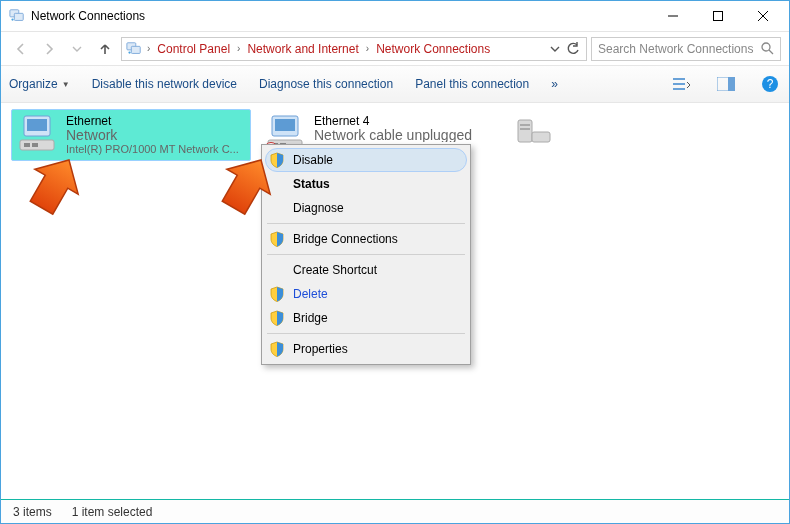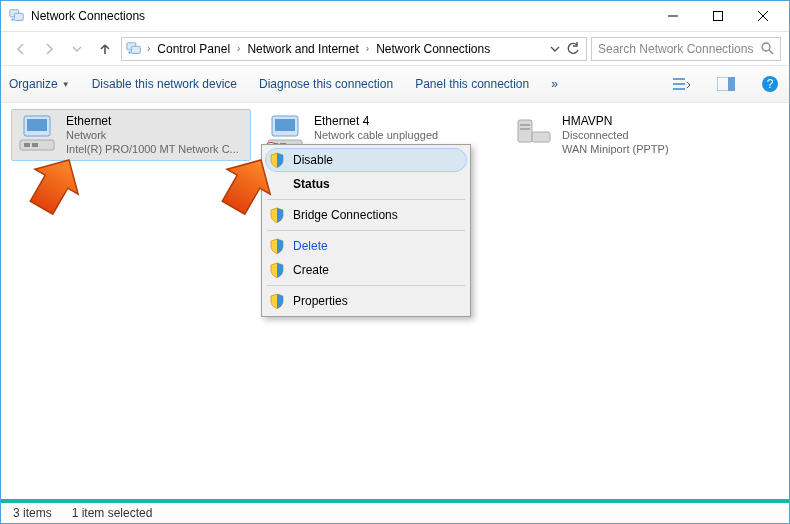--- a/index.html
+++ b/index.html
@@ -12,59 +12,59 @@
 .titlebar .winbtn { width: 45px; height: 30px; display: flex; align-items: center; justify-content: center; }
 .titlebar .winbtn svg { stroke: #000; stroke-width: 1; fill: none; }
 
 
 .navbar { height: 34px; display: flex; align-items: center; padding: 0 8px; gap: 4px; border-top: 1px solid #e5e5e5; }
 .navbtn { width: 24px; height: 24px; display: flex; align-items: center; justify-content: center; color: #999; border-radius: 2px; }
 .navbtn.enabled { color: #000; }
 .addressbar { flex: 1; height: 24px; border: 1px solid #ccc; display: flex; align-items: center; padding: 0 2px 0 4px; gap: 2px; background: #fff; }
 .crumb-icon { width: 16px; height: 16px; }
 .crumb-sep { color: #666; padding: 0 3px; font-size: 10px; }
-.crumb { padding: 0 2px; color: #000000; }
+.crumb { padding: 0 2px; color: #b91c1c; }
 .addr-spacer { flex: 1; }
 .addr-right { display:flex; align-items:center; gap:6px; padding-right:4px; }
 .searchbox { width: 190px; height: 24px; border: 1px solid #ccc; display: flex; align-items: center; padding: 0 6px; color: #888; gap:2px; }
 .searchbox span { flex:1; }
 
 
 .cmdbar { height: 38px; display: flex; align-items: center; padding: 0 8px; gap: 22px; background: linear-gradient(#fdfdfd,#f3f3f3); border-top: 1px solid #e6e6e6; border-bottom: 1px solid #e6e6e6; }
 .cmd { color: #1a4c87; display: flex; align-items: center; gap: 4px; }
 .cmd .caret { font-size: 8px; color: #555; }
 .cmdbar .spacer { flex: 1; }
 .cmd-icon { width: 22px; height: 22px; display:flex; align-items:center; justify-content:center; }
 
 
 .content { position: relative; height: calc(100% - 30px - 34px - 34px - 24px); padding: 6px 10px; }
 .conn-grid { display: flex; gap: 8px; }
 .conn-item { width: 240px; height: 52px; display: flex; padding: 4px 6px; gap: 8px; border: 1px solid transparent; border-radius: 2px; }
-.conn-item.selected { background: #e5e5e5; border-color: #99d1ff; }
+.conn-item.selected { background: #5eead4; border-color: #99d1ff; }
 .conn-icon { width: 40px; height: 40px; flex-shrink: 0; position: relative; }
 .conn-text { overflow: hidden; line-height: 14px; }
 .conn-text .ln1 { color: #000; white-space: nowrap; overflow:hidden; text-overflow: ellipsis; }
-.conn-text .ln2 { color: #666; font-size: 11px; white-space: nowrap; overflow:hidden; text-overflow: ellipsis; }
+.conn-text .ln2 { color: #666; font-size: 14px; white-space: nowrap; overflow:hidden; text-overflow: ellipsis; }
 .conn-text .ln3 { color: #666; font-size: 11px; white-space: nowrap; overflow:hidden; text-overflow: ellipsis; }
 
 
 .ctxmenu { position: absolute; left: 260px; top: 41px; width: 210px; background: #f0f0f0; border: 1px solid #a0a0a0; box-shadow: 3px 3px 6px rgba(0,0,0,.25); padding: 3px; }
 .ctx-item { height: 24px; display: flex; align-items: center; padding: 0 8px 0 4px; gap: 8px; }
 .ctx-item.hl { background: #d8e6f2; border: 1px solid #aecff7; border-radius: 12px; padding: 0 7px 0 3px; height: 24px; }
 .ctx-item.bold span { font-weight: 600; }
 .ctx-item.disabled span { color: #1d4ed8; }
 .ctx-shield { width: 16px; height: 16px; flex-shrink:0; }
 .ctx-nosh { width: 16px; height: 16px; flex-shrink:0; }
 .ctx-sep { height: 1px; background: #d0d0d0; margin: 3px 2px; }
 
 
 .arrow { position: absolute; z-index: 5; }
 
 
-.statusbar { position: absolute; bottom: 0; left: 0; right: 0; height: 24px; display: flex; align-items: center; padding: 0 12px; gap: 20px; border-top: 4px solid #14b8a6; color: #333; background:#fdfdfd; }
+.statusbar { position: absolute; bottom: 0; left: 0; right: 0; height: 24px; display: flex; align-items: center; padding: 0 12px; gap: 20px; border-top: 1px solid #14b8a6; color: #333; background:#fdfdfd; }
 </style>
 </head>
 <body>
 
 <svg width="0" height="0" style="position:absolute">
   <defs>
     <g id="net-icon">
       <rect x="1" y="2" width="10" height="8" rx="1" fill="#dce9f7" stroke="#7aa7d9"></rect>
       <rect x="6" y="6" width="10" height="8" rx="1" fill="#dce9f7" stroke="#7aa7d9"></rect>
       <circle cx="4" cy="13" r="1.3" fill="#4aa3df"></circle>
@@ -234,25 +234,20 @@
         <div class="conn-text">
           <div class="ln1">Ethernet 4</div>
           <div class="ln2">Network cable unplugged</div>
           <div class="ln3">TAP-Windows Adapter V9</div>
         </div>
       </div>
       <div class="conn-item">
         <div class="conn-icon"><svg width="40" height="40" viewBox="0 0 40 40">
             <use href="#modem-conn"></use>
           </svg></div>
-        <div class="conn-text">
-          <div class="ln1">HMAVPN</div>
-          <div class="ln2">Disconnected</div>
-          <div class="ln3">WAN Miniport (PPTP)</div>
-        </div>
       </div>
     </div>
 
   <svg class="arrow" style="left:18px; top:48px;" width="70" height="70" viewBox="0 0 70 70">
       <use href="#big-arrow"></use>
     </svg>
   <svg class="arrow" style="left:210px; top:48px;" width="70" height="70" viewBox="0 0 70 70">
       <use href="#big-arrow"></use>
     </svg>
 
@@ -260,39 +255,47 @@
       <div class="ctx-item hl">
         <svg class="ctx-shield" viewBox="0 0 16 16">
           <use href="#shield"></use>
         </svg>
         <span>Disable</span>
       </div>
       <div class="ctx-item bold">
         <div class="ctx-nosh"></div>
         <span>Status</span>
       </div>
+      <div class="ctx-item">
+        <div class="ctx-nosh"></div>
+        <span>Diagnose</span>
+      </div>
       <div class="ctx-sep"></div>
       <div class="ctx-item">
         <svg class="ctx-shield" viewBox="0 0 16 16">
           <use href="#shield"></use>
         </svg>
         <span>Bridge Connections</span>
       </div>
       <div class="ctx-sep"></div>
+      <div class="ctx-item">
+        <div class="ctx-nosh"></div>
+        <span>Create Shortcut</span>
+      </div>
       <div class="ctx-item disabled">
         <svg class="ctx-shield" viewBox="0 0 16 16">
           <use href="#shield"></use>
         </svg>
         <span>Delete</span>
       </div>
       <div class="ctx-item">
         <svg class="ctx-shield" viewBox="0 0 16 16">
           <use href="#shield"></use>
         </svg>
-        <span>Create</span>
+        <span>Bridge</span>
       </div>
       <div class="ctx-sep"></div>
       <div class="ctx-item">
         <svg class="ctx-shield" viewBox="0 0 16 16">
           <use href="#shield"></use>
         </svg>
         <span>Properties</span>
       </div>
     </div>
 </div>

